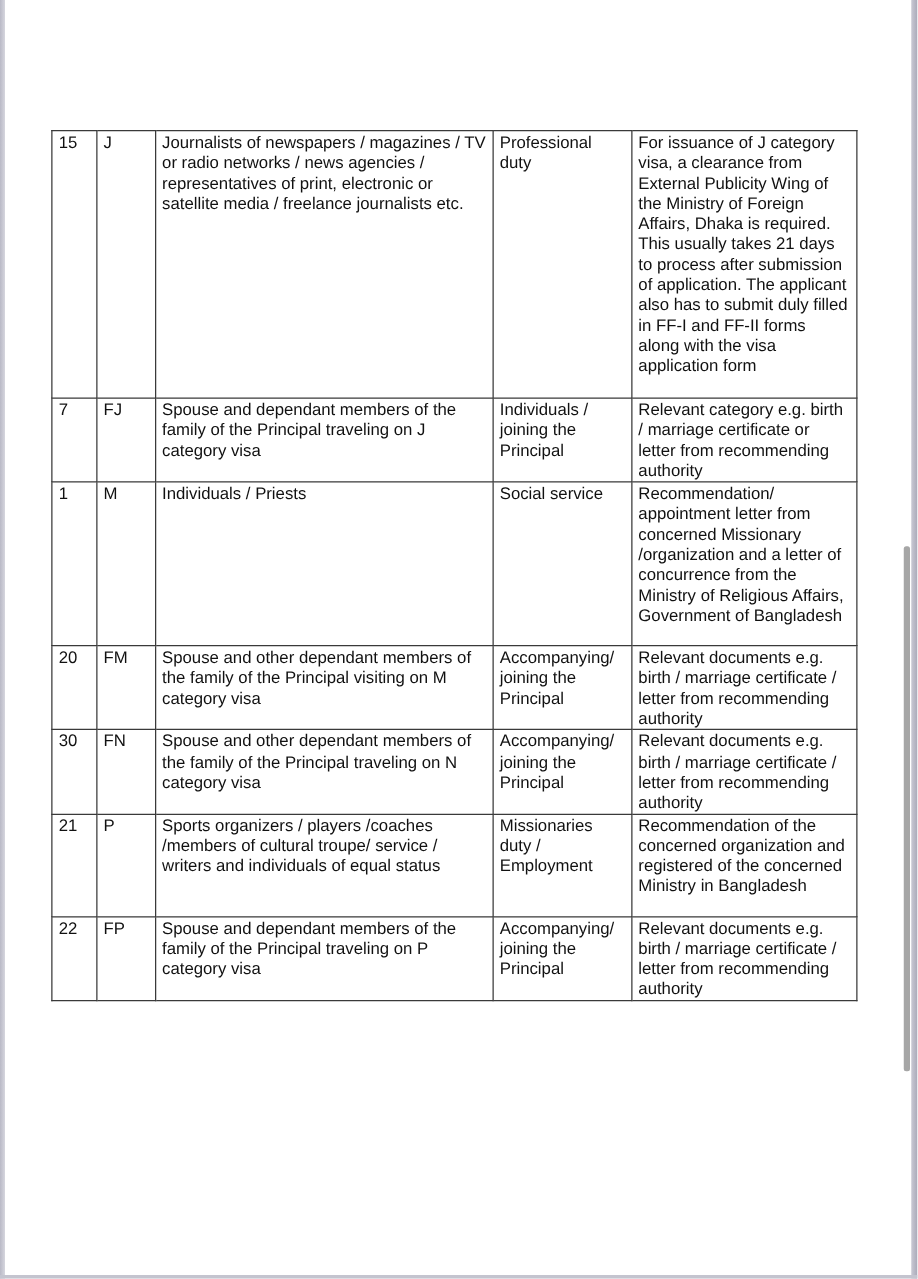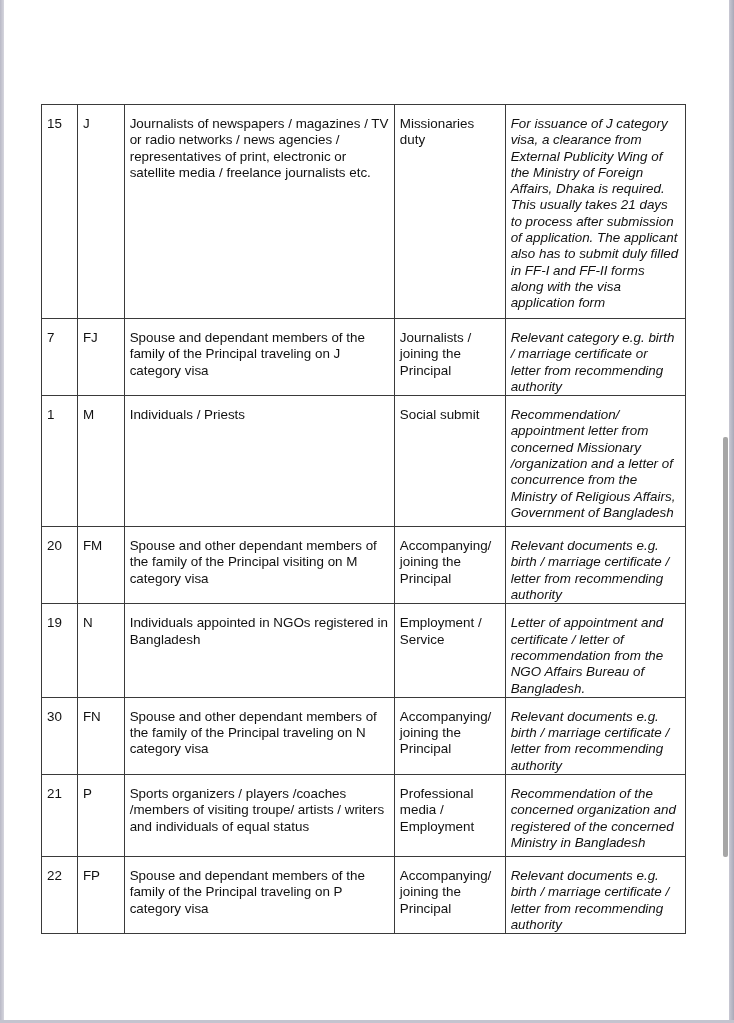--- a/index.html
+++ b/index.html
@@ -50,84 +50,77 @@
       width: 645px;
       border-collapse: collapse;
       font-family: "Liberation Sans", sans-serif;
       font-size: 13.4px;
       line-height: 16.3px;
       color: #111111;
     }
     table.visa td {
       border: 1.2px solid #3a3a3a;
       vertical-align: top;
-      padding: 11px 4px 0 5px;
+      padding: 1px 4px 0 5px;
       text-align: left;
     }
     td.c-no { width: 26px; }
     td.c-code { width: 37px; }
     td.c-desc { width: 262px; }
     td.c-purpose { width: 101px; padding-left: 4px; padding-right: 2px; }
-    td.c-docs { width: 171px; padding-left: 4px; padding-right: 3px; font-style: italic; }
+    td.c-docs { width: 171px; padding-left: 4px; padding-right: 3px; }
   </style>
 </head>
 <body>
 
 <div class="viewport">
   <div class="frame-left"></div>
 
   <table class="visa">
     <tbody>
       <tr style="height:214px">
         <td class="c-no">15</td>
         <td class="c-code">J</td>
         <td class="c-desc">Journalists of newspapers / magazines / TV or radio networks / news agencies / representatives of print, electronic or satellite media / freelance journalists etc.</td>
-        <td class="c-purpose">Missionaries duty</td>
+        <td class="c-purpose">Professional duty</td>
         <td class="c-docs">For issuance of J category visa, a clearance from External Publicity Wing of the Ministry of Foreign Affairs, Dhaka is required. This usually takes 21 days to process after submission of application. The applicant also has to submit duly filled in FF-I and FF-II forms along with the visa application form</td>
       </tr>
       <tr style="height:65px">
         <td class="c-no">7</td>
         <td class="c-code">FJ</td>
         <td class="c-desc">Spouse and dependant members of the family of the Principal traveling on J category visa</td>
-        <td class="c-purpose">Journalists / joining the Principal</td>
+        <td class="c-purpose">Individuals / joining the Principal</td>
         <td class="c-docs">Relevant category e.g. birth / marriage certificate or letter from recommending authority</td>
       </tr>
       <tr style="height:131px">
         <td class="c-no">1</td>
         <td class="c-code">M</td>
         <td class="c-desc">Individuals / Priests</td>
-        <td class="c-purpose">Social submit</td>
+        <td class="c-purpose">Social service</td>
         <td class="c-docs">Recommendation/ appointment letter from concerned Missionary /organization and a letter of concurrence from the Ministry of Religious Affairs, Government of Bangladesh</td>
       </tr>
       <tr style="height:66px">
         <td class="c-no">20</td>
         <td class="c-code">FM</td>
         <td class="c-desc">Spouse and other dependant members of the family of the Principal visiting on M category visa</td>
         <td class="c-purpose">Accompanying/ joining the Principal</td>
         <td class="c-docs">Relevant documents e.g. birth / marriage certificate / letter from recommending authority</td>
-      </tr>
-      <tr style="height:82px">
-        <td class="c-no">19</td>
-        <td class="c-code">N</td>
-        <td class="c-desc">Individuals appointed in NGOs registered in Bangladesh</td>
-        <td class="c-purpose">Employment / Service</td>
-        <td class="c-docs">Letter of appointment and certificate / letter of recommendation from the NGO Affairs Bureau of Bangladesh.</td>
       </tr>
       <tr style="height:66px">
         <td class="c-no">30</td>
         <td class="c-code">FN</td>
         <td class="c-desc">Spouse and other dependant members of the family of the Principal traveling on N category visa</td>
         <td class="c-purpose">Accompanying/ joining the Principal</td>
         <td class="c-docs">Relevant documents e.g. birth / marriage certificate / letter from recommending authority</td>
       </tr>
       <tr style="height:82px">
         <td class="c-no">21</td>
         <td class="c-code">P</td>
-        <td class="c-desc">Sports organizers / players /coaches /members of  visiting troupe/ artists / writers and individuals of equal status</td>
-        <td class="c-purpose">Professional media / Employment</td>
+        <td class="c-desc">Sports organizers / players /coaches /members of  cultural troupe/ service / writers and individuals of equal status</td>
+        <td class="c-purpose">Missionaries duty / Employment</td>
         <td class="c-docs">Recommendation of the concerned organization and registered of the concerned Ministry in Bangladesh</td>
       </tr>
       <tr style="height:66px">
         <td class="c-no">22</td>
         <td class="c-code">FP</td>
         <td class="c-desc">Spouse and dependant members of the family of the Principal traveling on P category visa</td>
         <td class="c-purpose">Accompanying/ joining the Principal</td>
         <td class="c-docs">Relevant documents e.g. birth / marriage certificate / letter from recommending authority</td>
       </tr>
     </tbody>

